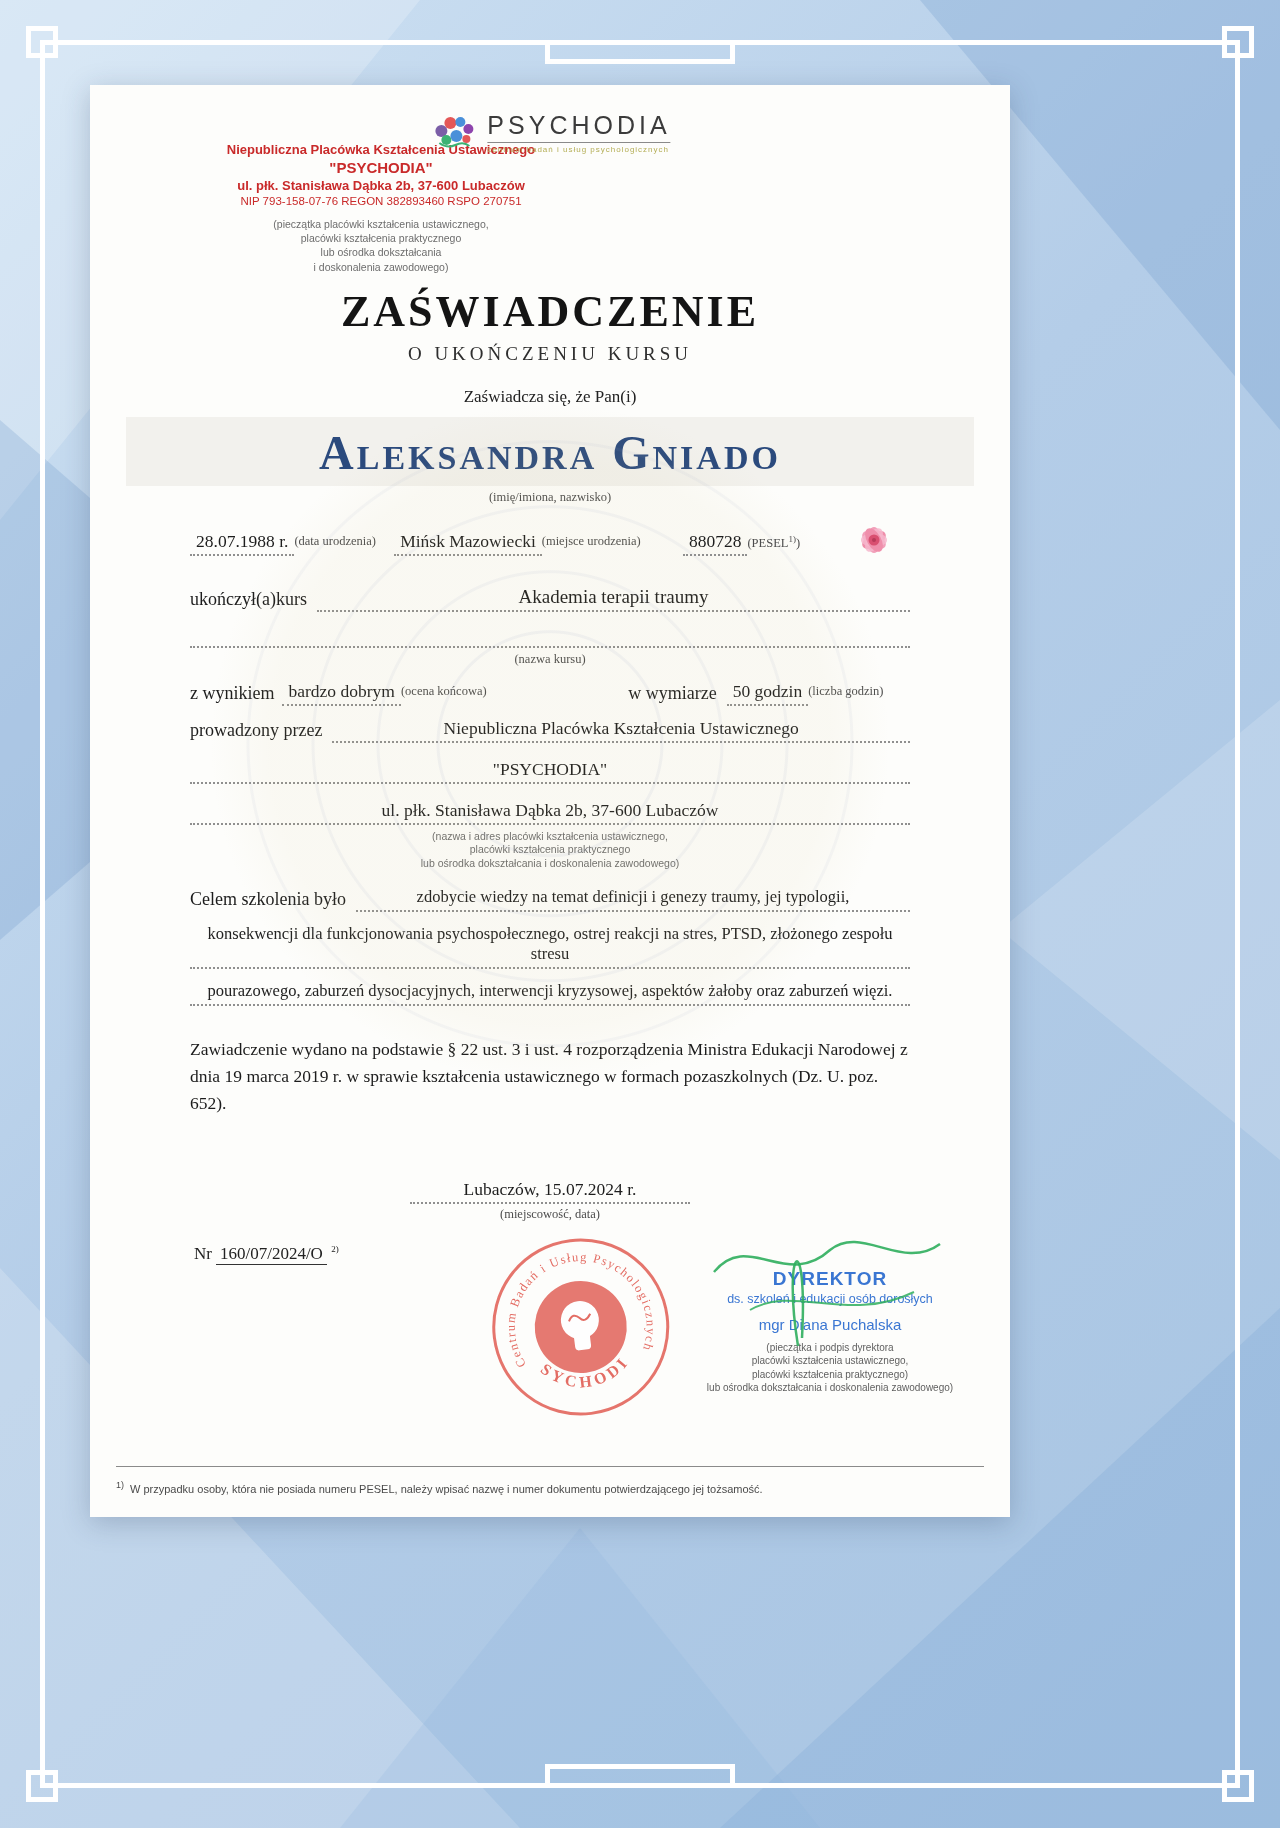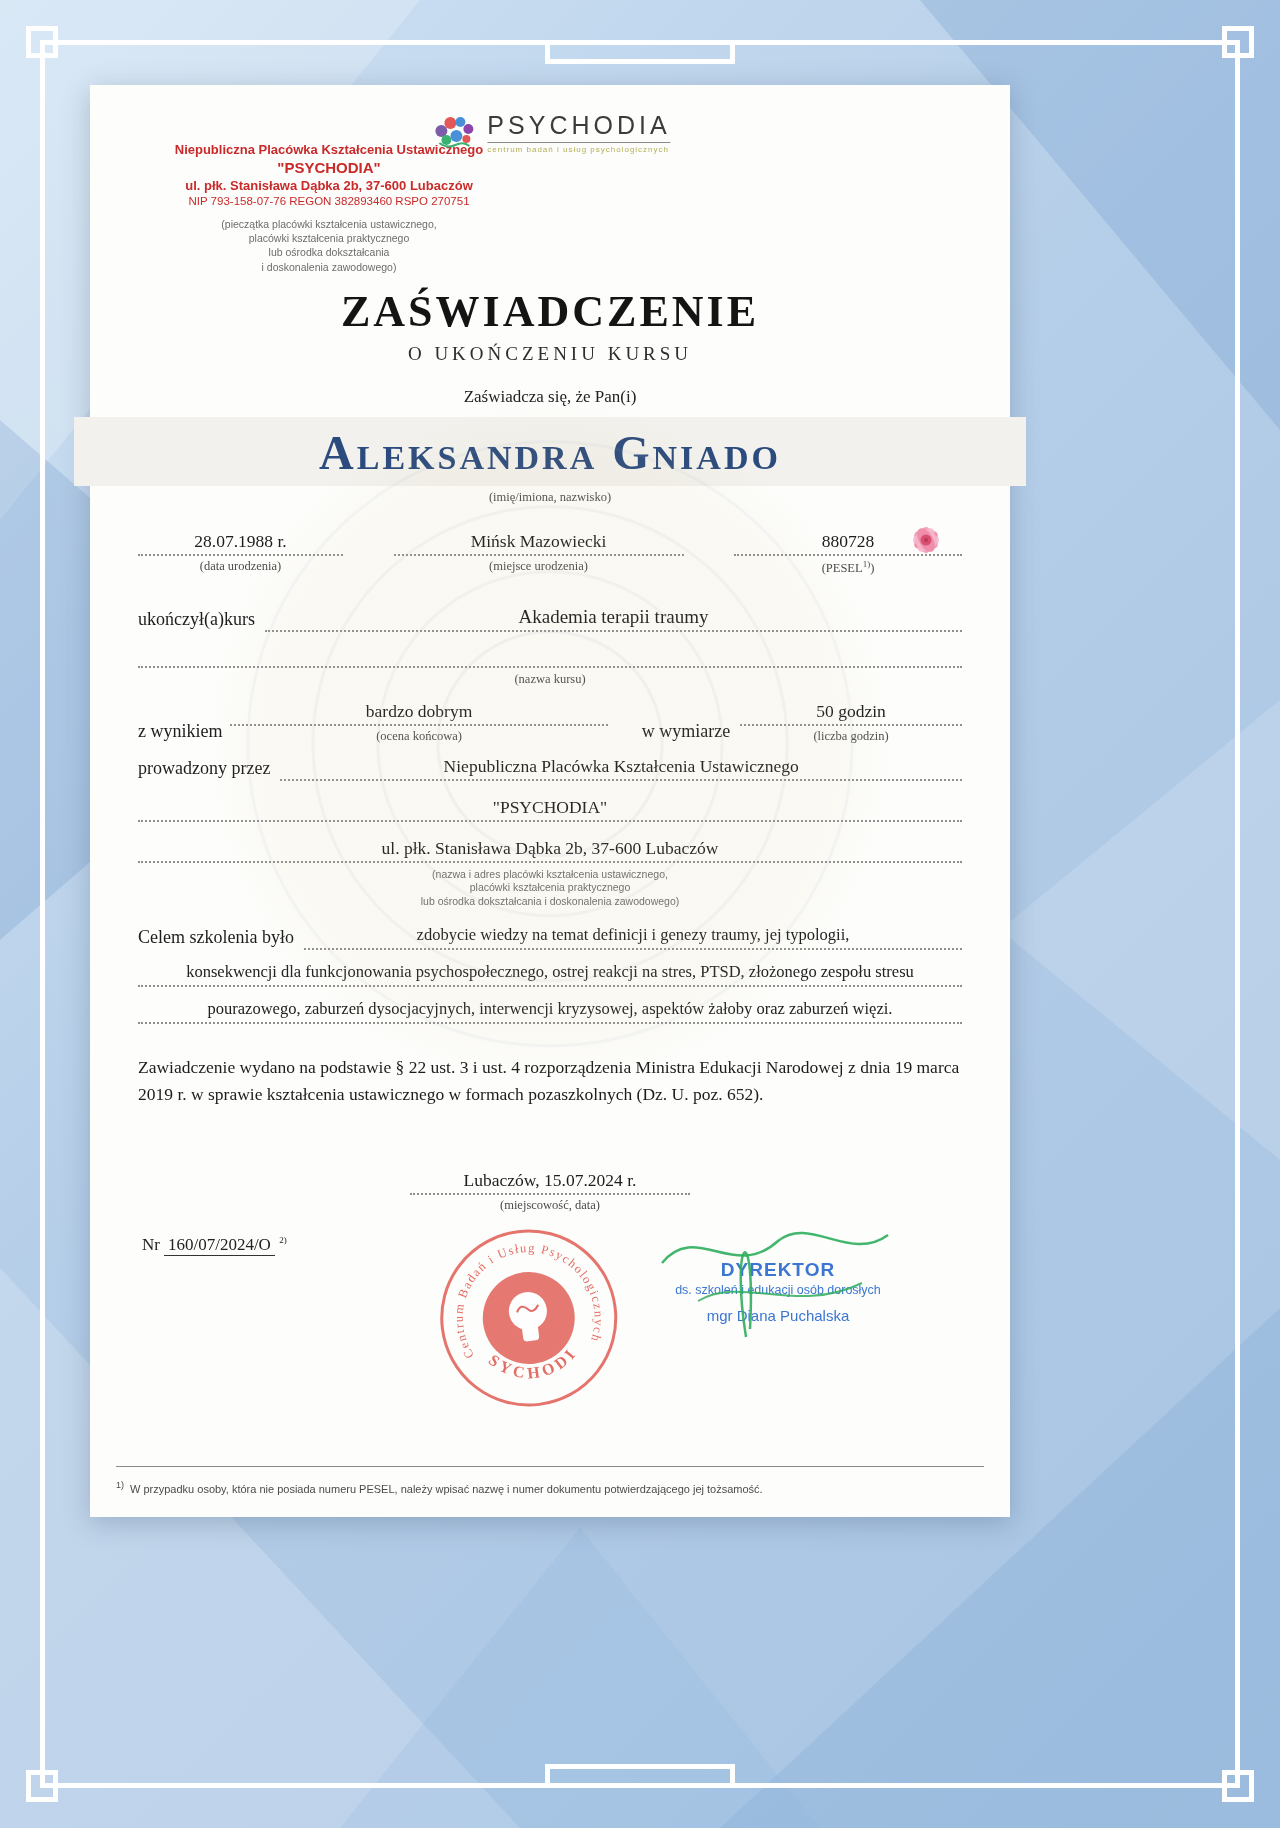--- a/index.html
+++ b/index.html
@@ -25,21 +25,21 @@
   .frame .c-tl { top:-19px; left:-19px; } .frame .c-tr { top:-19px; right:-19px; }
   .frame .c-bl { bottom:-19px; left:-19px; } .frame .c-br { bottom:-19px; right:-19px; }
   .frame .notch { position:absolute; left:50%; transform:translateX(-50%); width:190px; height:24px; border:5px solid #fff; }
   .frame .n-top { top:-5px; border-top:none; }
   .frame .n-bottom { bottom:-5px; border-bottom:none; }
 
   
   .paper {
     position:absolute; left:90px; top:85px; width:920px; height:1432px;
     background:#fdfdfb; box-shadow:0 6px 26px rgba(40,60,90,.25);
-    padding:0 48px; color:#222;
+    padding:0 100px; color:#222;
   }
   .paper::before { 
     content:""; position:absolute; inset:0; pointer-events:none;
     background:
       radial-gradient(circle at 50% 46%, transparent 110px, rgba(150,160,190,.10) 111px 113px, transparent 114px),
       radial-gradient(circle at 50% 46%, transparent 170px, rgba(150,160,190,.09) 171px 173px, transparent 174px),
       radial-gradient(circle at 50% 46%, transparent 235px, rgba(150,160,190,.09) 236px 238px, transparent 239px),
       radial-gradient(circle at 50% 46%, transparent 300px, rgba(150,160,190,.08) 301px 303px, transparent 304px),
       radial-gradient(circle at 50% 46%, rgba(205,190,130,.07) 0 280px, transparent 340px);
   }
@@ -64,21 +64,21 @@
   .name-band { margin:10px -64px 0; background:#f2f1ed; padding:8px 0 6px; text-align:center; }
   .name { font-variant:small-caps; font-weight:bold; font-size:48px; letter-spacing:3px; color:var(--name-blue,#2b4a7d); }
 
   .cap { font-size:12.5px; color:#4c4c4c; text-align:center; }
   .cap-c { margin-top:4px; }
 
   .dotted { border-bottom:2px dotted #8f8f8f; }
   .val { font-size:17.5px; color:#1d1d1d; text-align:center; padding:0 6px 2px; }
 
   .triple-row { display:flex; justify-content:space-between; margin-top:26px; }
-  .fcol { display:flex; flex-direction:column; }
+  .fcol { display:flex; }
   .fc1 { width:205px; } .fc2 { width:290px; } .fc3 { width:228px; }
   .fcol .cap { margin-top:3px; }
   .pesel-wrap { position:relative; }
   .flower { position:absolute; right:14px; top:-12px; }
 
   .row { display:flex; align-items:flex-end; }
   .label { font-size:18px; color:#1d1d1d; white-space:nowrap; padding-bottom:2px; }
   .fill { flex:1; margin-left:10px; }
   .course-row { margin-top:30px; }
   .course-row .val { font-size:19px; }
@@ -279,20 +279,26 @@
 
     <div class="sig">
       <svg class="sig-scribble" width="280" height="150" viewBox="0 0 280 150">
         <path d="M 108 140 C 92 40, 118 18, 112 132" fill="none" stroke="#2fae5d" stroke-width="2.5" opacity=".9"></path>
         <path d="M 24 66 C 58 24, 96 84, 140 44 C 172 18, 212 66, 250 38" fill="none" stroke="#2fae5d" stroke-width="2.5" opacity=".9"></path>
         <path d="M 60 104 C 104 78, 158 118, 224 86" fill="none" stroke="#2fae5d" stroke-width="2" opacity=".85"></path>
       </svg>
       <div class="sig-title">DYREKTOR</div>
       <div class="sig-dept">ds. szkoleń i edukacji osób dorosłych</div>
       <div class="sig-person">mgr Diana Puchalska</div>
+      <div class="sig-cap">
+        <div>(pieczątka i podpis dyrektora</div>
+        <div>placówki kształcenia ustawicznego,</div>
+        <div>placówki kształcenia praktycznego)</div>
+        <div>lub ośrodka dokształcania i doskonalenia zawodowego)</div>
+      </div>
     </div>
   </div>
 
   <div class="footnotes">
     <div class="fn">
       <sup>1)</sup><span>W przypadku osoby, która nie posiada numeru PESEL, należy wpisać nazwę i numer dokumentu potwierdzającego jej tożsamość.</span>
     </div>
   </div>
 
 </div>

